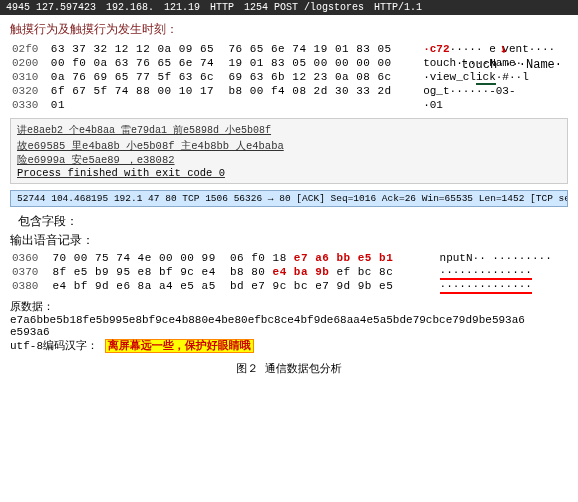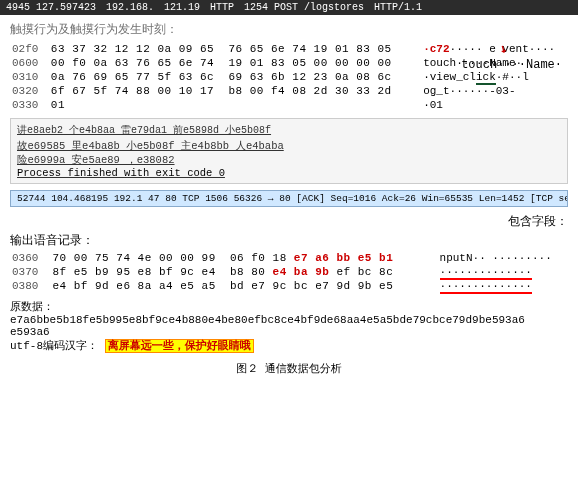--- a/index.html
+++ b/index.html
@@ -21,21 +21,21 @@
       padding: 2px 6px;
       margin: -8px -10px 6px -10px;
       display: flex;
       gap: 10px;
       align-items: center;
     }
 
     .section-title {
       font-size: 12px;
       margin-bottom: 4px;
-      color: #737373;
+      color: #7f1d1d;
     }
 
     .hex-table {
       width: 100%;
       border-collapse: collapse;
       margin-bottom: 6px;
       font-size: 11px;
     }
 
     .hex-table td {
@@ -85,21 +85,20 @@
       font-size: 9.5px;
       color: #000;
       margin: 6px 0;
       white-space: nowrap;
       overflow: hidden;
     }
 
     .section-label {
       font-size: 12px;
       margin: 4px 0 2px 8px;
-      text-align: right;
     }
 
     .output-label {
       font-size: 12px;
       margin: 2px 0;
     }
 
     .raw-data-section {
       margin-top: 6px;
       font-size: 11px;
@@ -144,21 +143,21 @@
   <div style="position:absolute; top:16px; right:6px; font-size:12px; color:#000;">touch····Name·</div>
 
   <table class="hex-table">
     <tbody>
       <tr>
         <td class="addr">02f0</td>
         <td class="hex-bytes">63 37 32 12 12 0a 09 65  76 65 6e 74 19 01 83 05</td>
         <td class="ascii"><span class="highlight-red">·c72</span>····· e vent····</td>
       </tr>
       <tr>
-        <td class="addr">0600</td>
+        <td class="addr">0200</td>
         <td class="hex-bytes">00 f0 0a 63 76 65 6e 74  19 01 83 05 00 00 00 00</td>
         <td class="ascii">touch·····Name·</td>
       </tr>
       <tr>
         <td class="addr">0310</td>
         <td class="hex-bytes">0a 76 69 65 77 5f 63 6c  69 63 6b 12 23 0a 08 6c</td>
         <td class="ascii">·view_cl<span style="border-bottom:2px solid #14532d">ick</span>·#··l</td>
       </tr>
       <tr>
         <td class="addr">0320</td>

